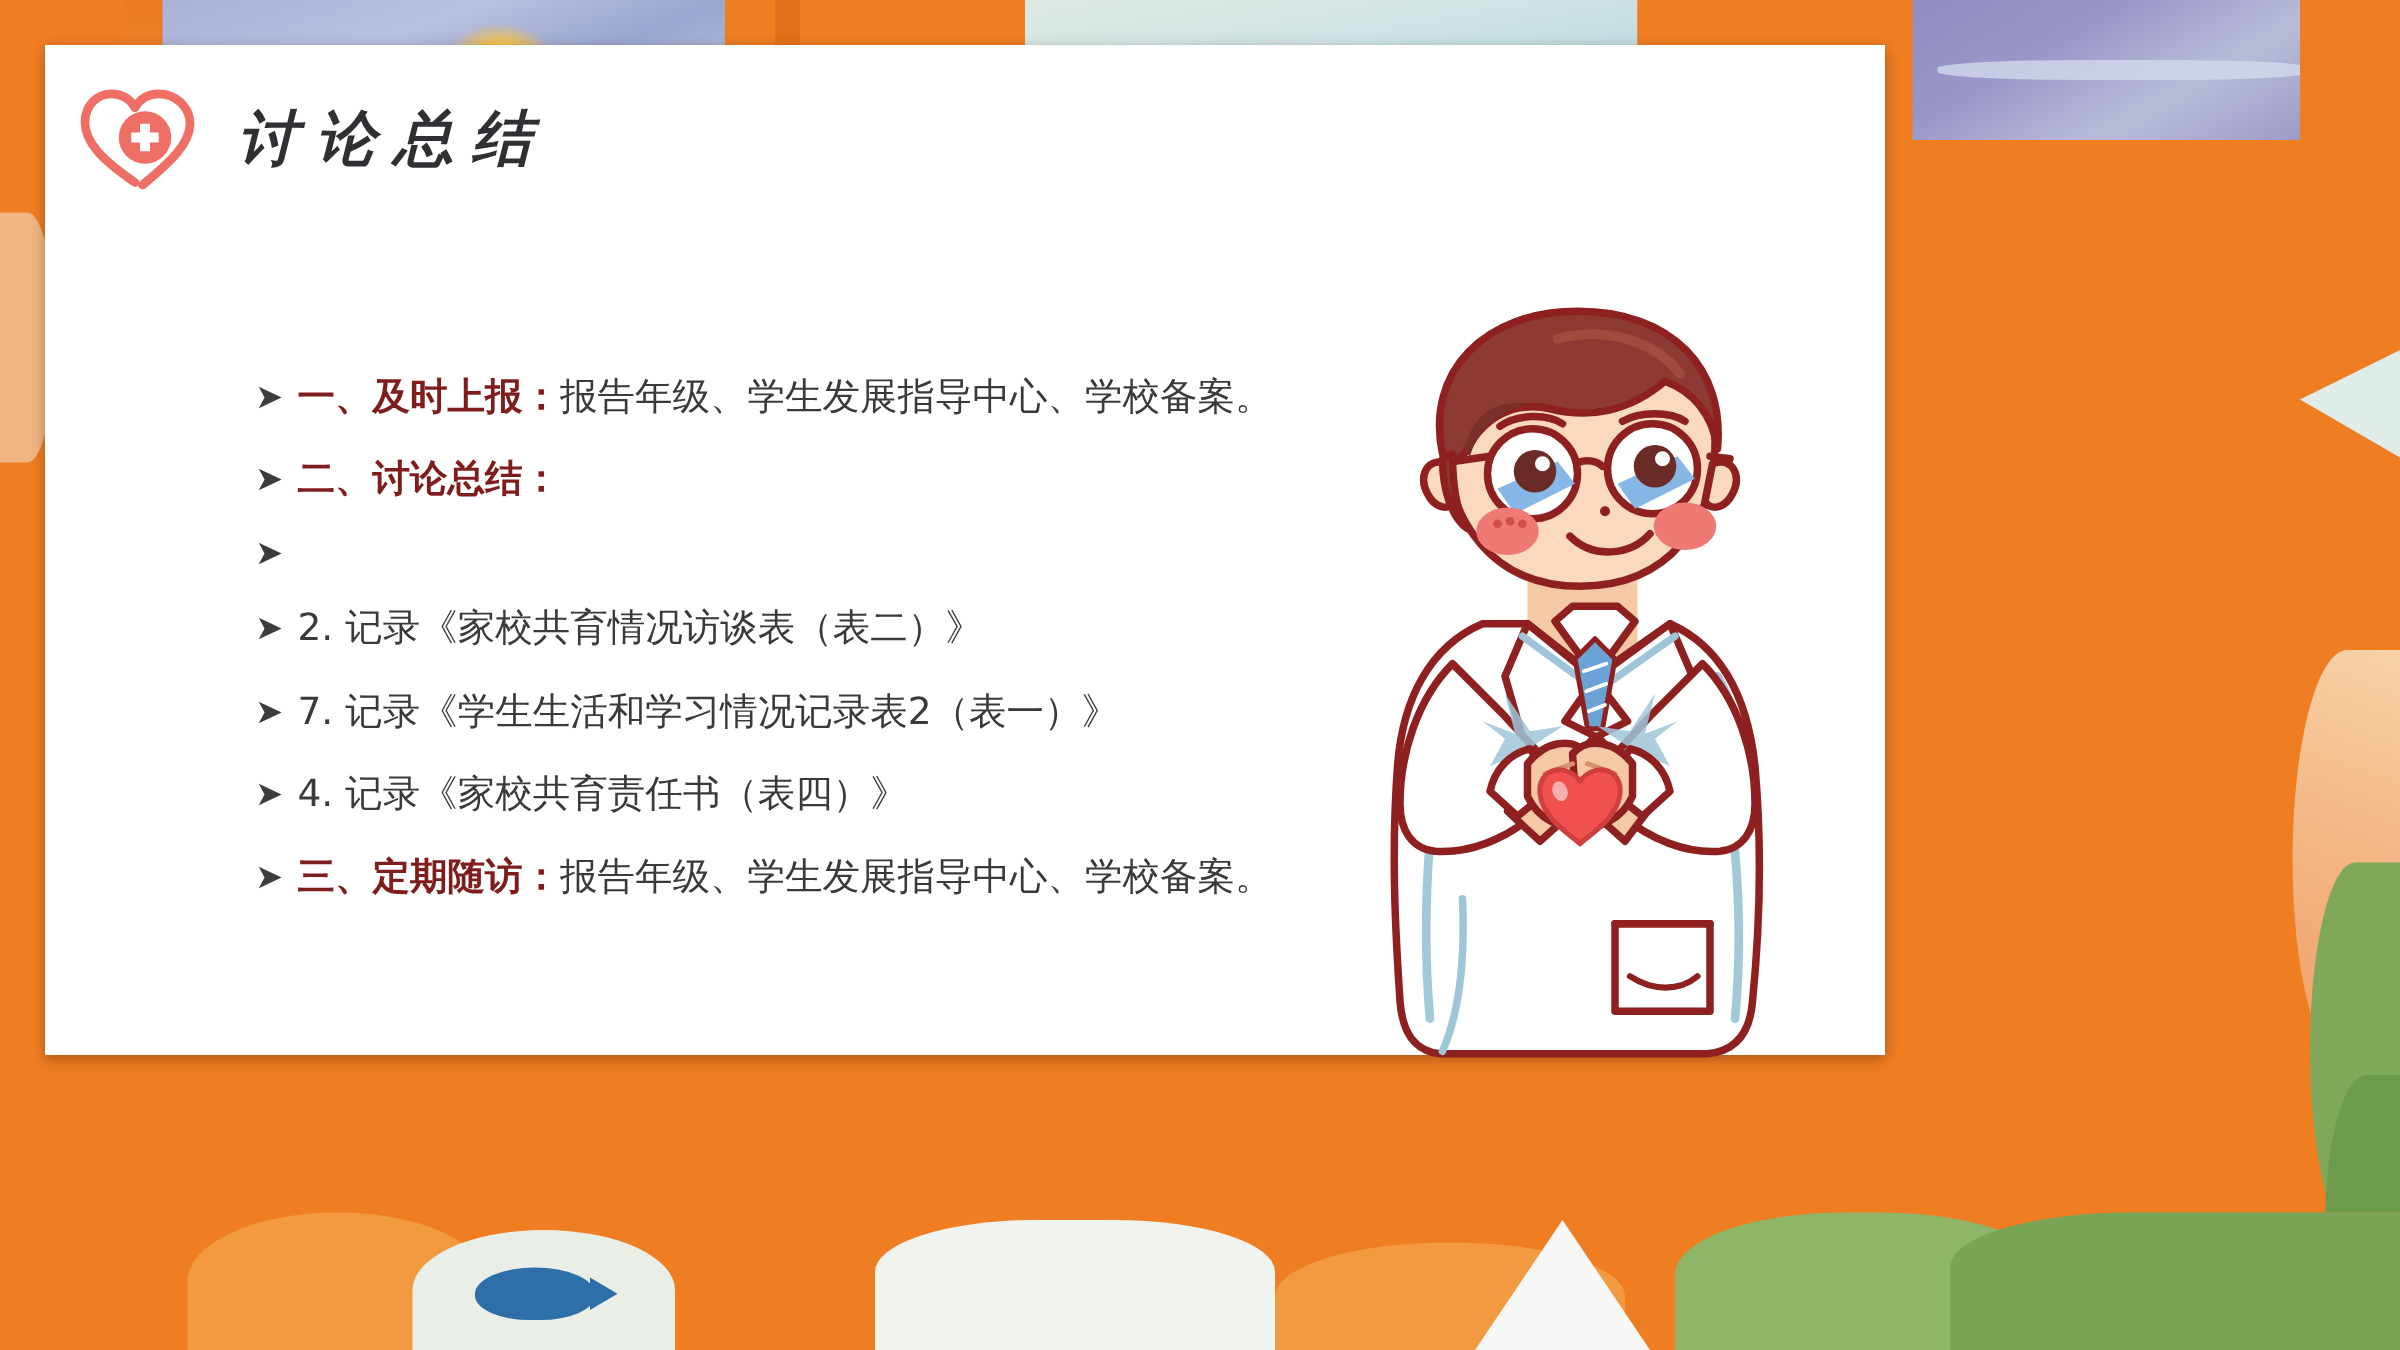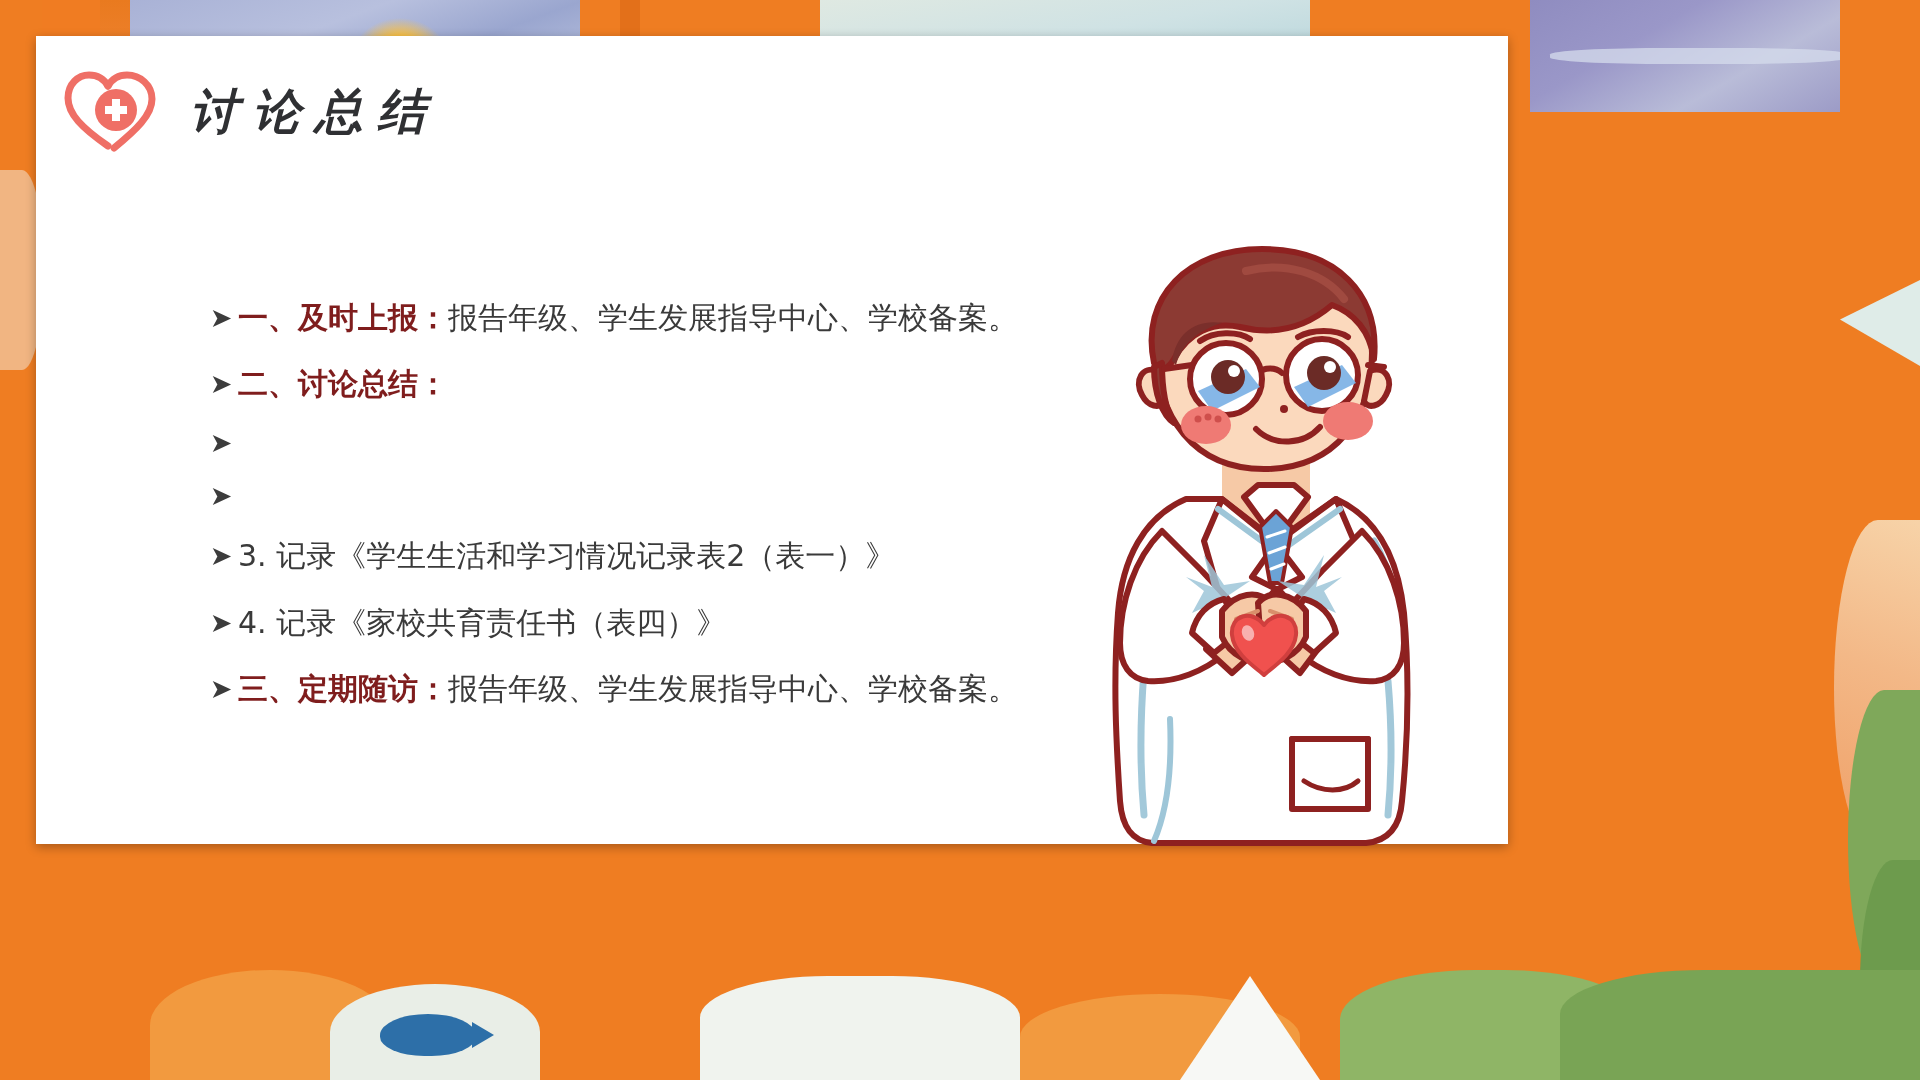--- a/index.html
+++ b/index.html
@@ -9,21 +9,20 @@
     font-family:"Liberation Sans","DejaVu Sans",sans-serif;
     background:#ffffff;
   }
 
   
   .slide{
     position:relative;
     width:1920px;height:1080px;
     overflow:hidden;
     background:#ef7d22;
-    text-align:center;
   }
 
   
   .bg-deco{position:absolute;inset:0;overflow:hidden;}
 
   .deco-block{position:absolute;}
 
   
   .t-purple-a{left:0;top:0;width:100px;height:112px;background:#f07c22;}
   .t-wash-1{left:100px;top:0;width:30px;height:112px;
@@ -212,25 +211,26 @@
         <span class="bullet-marker">➤</span>
         <span class="bullet-text"><span class="lead">二、讨论总结：</span><span></span></span>
       </div>
 
       <div class="bullet-row">
         <span class="bullet-marker">➤</span>
       </div>
 
       <div class="bullet-row">
         <span class="bullet-marker">➤</span>
-      </div>
-
-      <div class="bullet-row">
-        <span class="bullet-marker">➤</span>
-        <span class="bullet-text"><span class="lead"></span><span>3. 记录《学生生活和学习情况记录表2（表一）》</span></span>
+        <span class="bullet-text"><span class="lead"></span><span>2. 记录《家校共育情况访谈表（表二）》</span></span>
+      </div>
+
+      <div class="bullet-row">
+        <span class="bullet-marker">➤</span>
+        <span class="bullet-text"><span class="lead"></span><span>7. 记录《学生生活和学习情况记录表2（表一）》</span></span>
       </div>
 
       <div class="bullet-row">
         <span class="bullet-marker">➤</span>
         <span class="bullet-text"><span class="lead"></span><span>4.  记录《家校共育责任书（表四）》</span></span>
       </div>
 
       <div class="bullet-row">
         <span class="bullet-marker">➤</span>
         <span class="bullet-text"><span class="lead">三、定期随访：</span><span>报告年级、学生发展指导中心、学校备案。</span></span>

